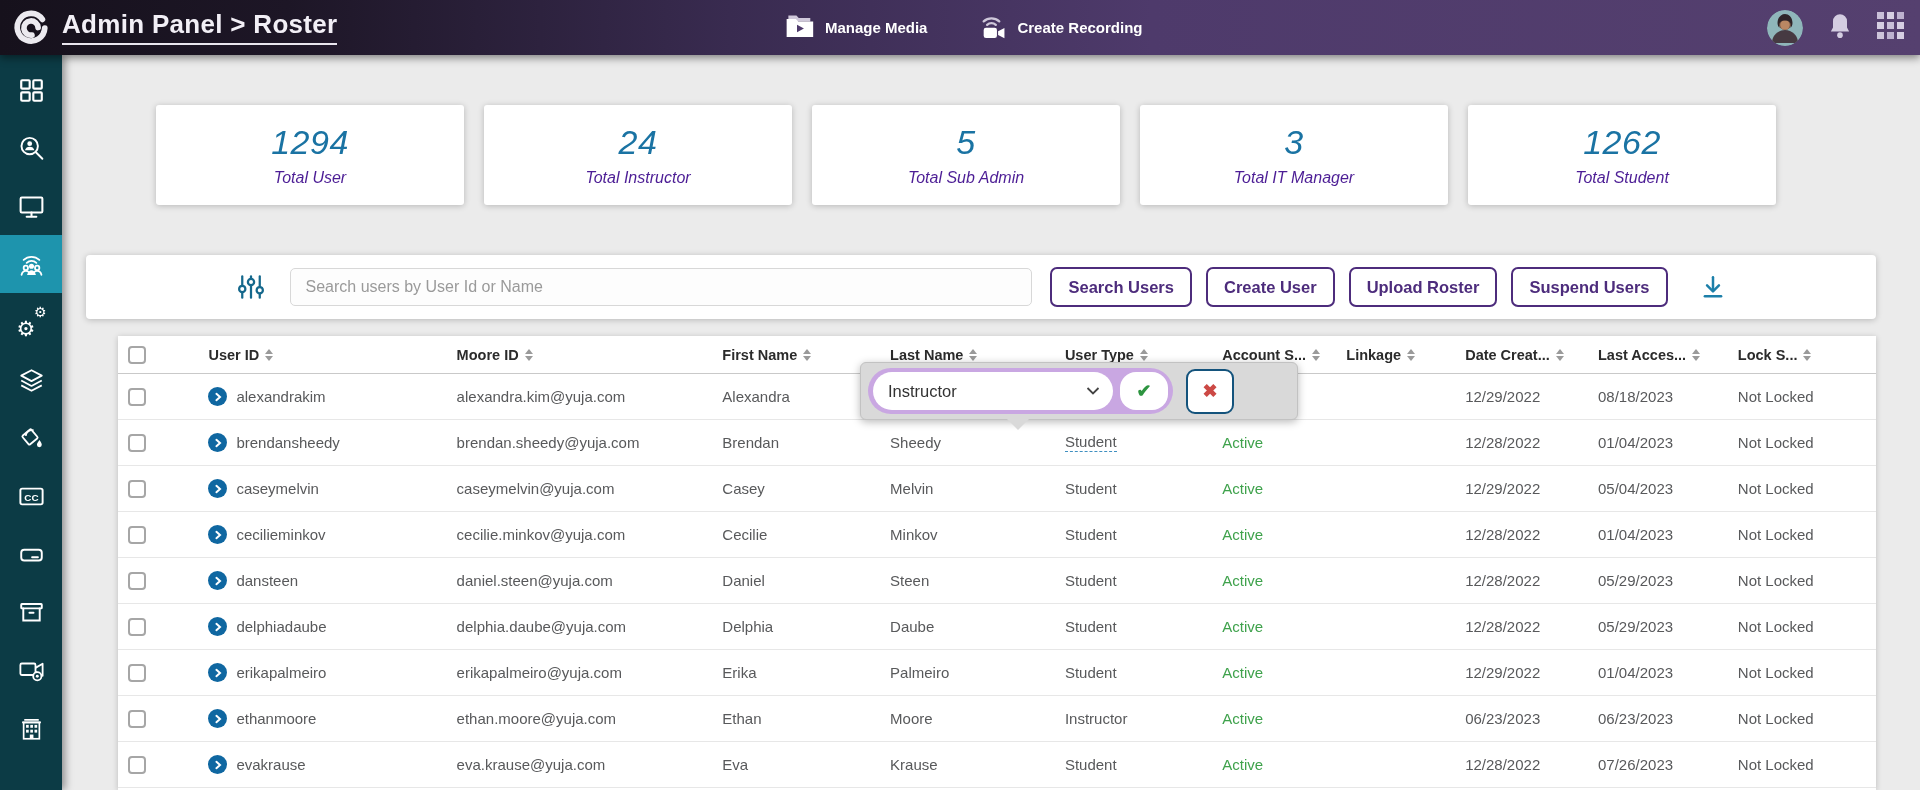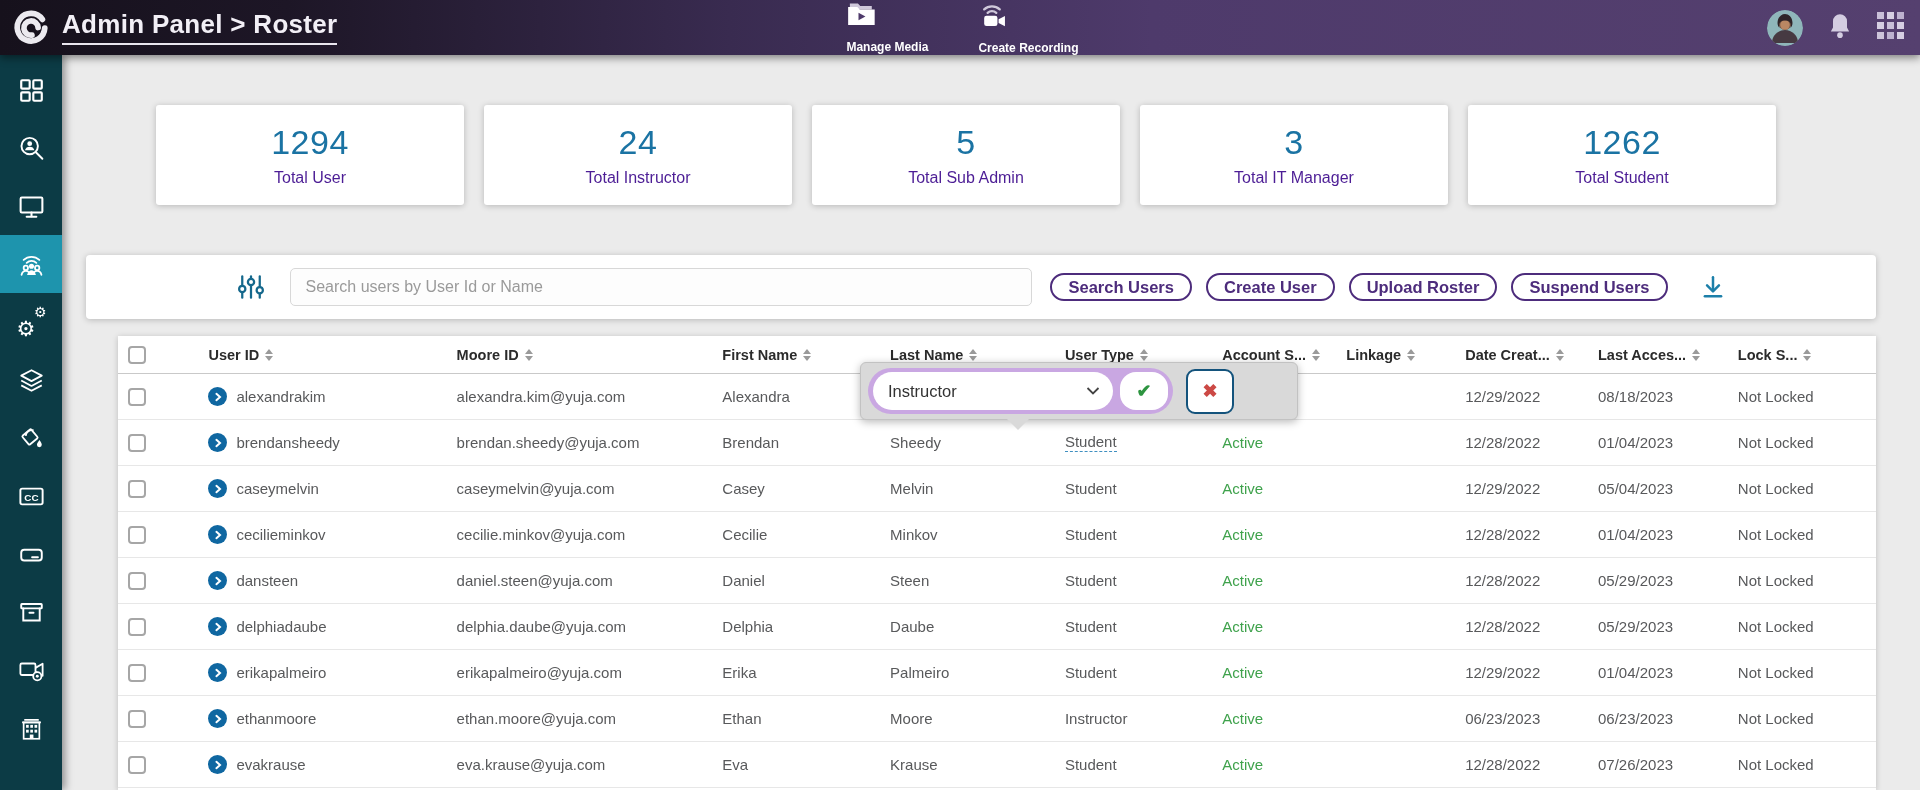--- a/index.html
+++ b/index.html
@@ -9,58 +9,58 @@
   
   .topbar { position:relative; height:55px; z-index:40;
     background:linear-gradient(90deg,#16111c 0%,#1d1626 15%,#392b50 38%,#4e3a6b 60%,#55406f 100%);
     display:flex; align-items:center; box-shadow:0 3px 8px rgba(0,0,0,.45); }
   .topbar-left { display:flex; align-items:flex-start; gap:12px; padding-left:12px; }
   .logo { width:38px; height:38px; display:inline-flex; }
   .page-title { margin:0; font-size:26px; font-weight:bold; color:#f2eff6;
     border-bottom:2px solid #e9e6ee; padding-bottom:3px; letter-spacing:.3px; white-space:nowrap; }
   .topbar-center { position:absolute; left:50%; top:0; height:55px; transform:translateX(-49%);
     display:flex; align-items:center; gap:38px; }
-  .tb-btn { background:transparent; border:none; color:#fff; font-weight:bold; font-size:12px;
-    display:flex; align-items:flex-start; gap:10px; cursor:pointer; font-family:inherit;flex-direction:column; }
+  .tb-btn { background:transparent; border:none; color:#fff; font-weight:bold; font-size:15px;
+    display:flex; align-items:center; gap:10px; cursor:pointer; font-family:inherit; }
   .topbar-right { position:absolute; right:16px; top:0; height:55px; display:flex; align-items:center; gap:24px; }
   .avatar { width:36px; height:36px; border-radius:50%; overflow:hidden; display:inline-flex; cursor:pointer; }
 
   
   .layout { display:flex; height:735px; }
   .sidebar { width:62px; background:var(--sidebar-teal,#0c3b45); z-index:30;
     box-shadow:3px 0 8px rgba(0,0,0,.4); display:flex; flex-direction:column; padding-top:6px; }
   .side-item { height:58px; display:flex; align-items:center; justify-content:center; cursor:pointer; }
   .side-item.active { background:var(--sidebar-active,#1e94ad); }
   .side-item svg { width:29px; height:29px; }
   .gears { position:relative; width:29px; height:29px; color:#fff; }
   .gear-big { position:absolute; left:0; bottom:-4px; font-size:21px; }
   .gear-small { position:absolute; right:-1px; top:-4px; font-size:14px; }
 
   .main { flex:1; padding:50px 44px 0 24px; overflow:hidden; }
 
   
-  .stats { display:flex; gap:20px; margin:0 100px 0 70px; }
+  .stats { display:flex; gap:20px; margin:0 100px 0 70px;font-style:italic; }
   .stat-card { flex:1; background:#fff; height:100px; border-radius:3px;
     box-shadow:0 1px 6px rgba(0,0,0,.22); display:flex; flex-direction:column;
     align-items:center; justify-content:center; gap:7px; }
   .stat-value { font-size:34px; color:var(--stat-blue,#1a73a3); letter-spacing:.5px; }
   .stat-label { font-size:16px; color:#4c1d95; }
 
   
   .toolbar-card { margin-top:50px; height:64px; background:#fff; border-radius:4px;
     box-shadow:0 1px 6px rgba(0,0,0,.22); display:flex; align-items:center;
     justify-content:center; gap:18px; }
   .filter-btn { background:none; border:none; display:inline-flex; cursor:pointer; }
   .filter-btn svg { width:30px; height:30px; }
   .search-input { width:742px; height:38px; border:1px solid #d8d8d8; border-radius:5px;
     background:#fdfdfd; padding:0 14px; font-size:16px; color:#555; font-family:inherit; outline:none; }
   .search-input::placeholder { color:#9a9a9a; }
   .toolbar-buttons { display:flex; gap:14px; }
-  .tb-action { height:28px; padding:0 16px; background:#fff; border:2px solid var(--accent-purple,#4d2c7c);
-    border-radius:14px; color:var(--accent-purple,#4d2c7c); font-weight:bold; font-size:16.5px;
+  .tb-action { height:40px; padding:0 16px; background:#fff; border:2px solid var(--accent-purple,#4d2c7c);
+    border-radius:7px; color:var(--accent-purple,#4d2c7c); font-weight:bold; font-size:16.5px;
     cursor:pointer; font-family:inherit; white-space:nowrap; }
   .download-btn { background:none; border:none; display:inline-flex; margin-left:8px; cursor:pointer; }
   .download-btn svg { width:26px; height:26px; }
 
   
   .table-card { margin:17px 0 6px 32px; background:#fff; box-shadow:0 1px 6px rgba(0,0,0,.2);
     position:relative; height:454px; overflow:hidden; }
   .thead { display:flex; align-items:center; height:38px; border-bottom:1px solid #c9c9c9;
     padding-left:10px; background:#fff; }
   .trow { display:flex; align-items:center; height:46px; border-bottom:1px solid #e7e7e7; padding-left:10px; }

